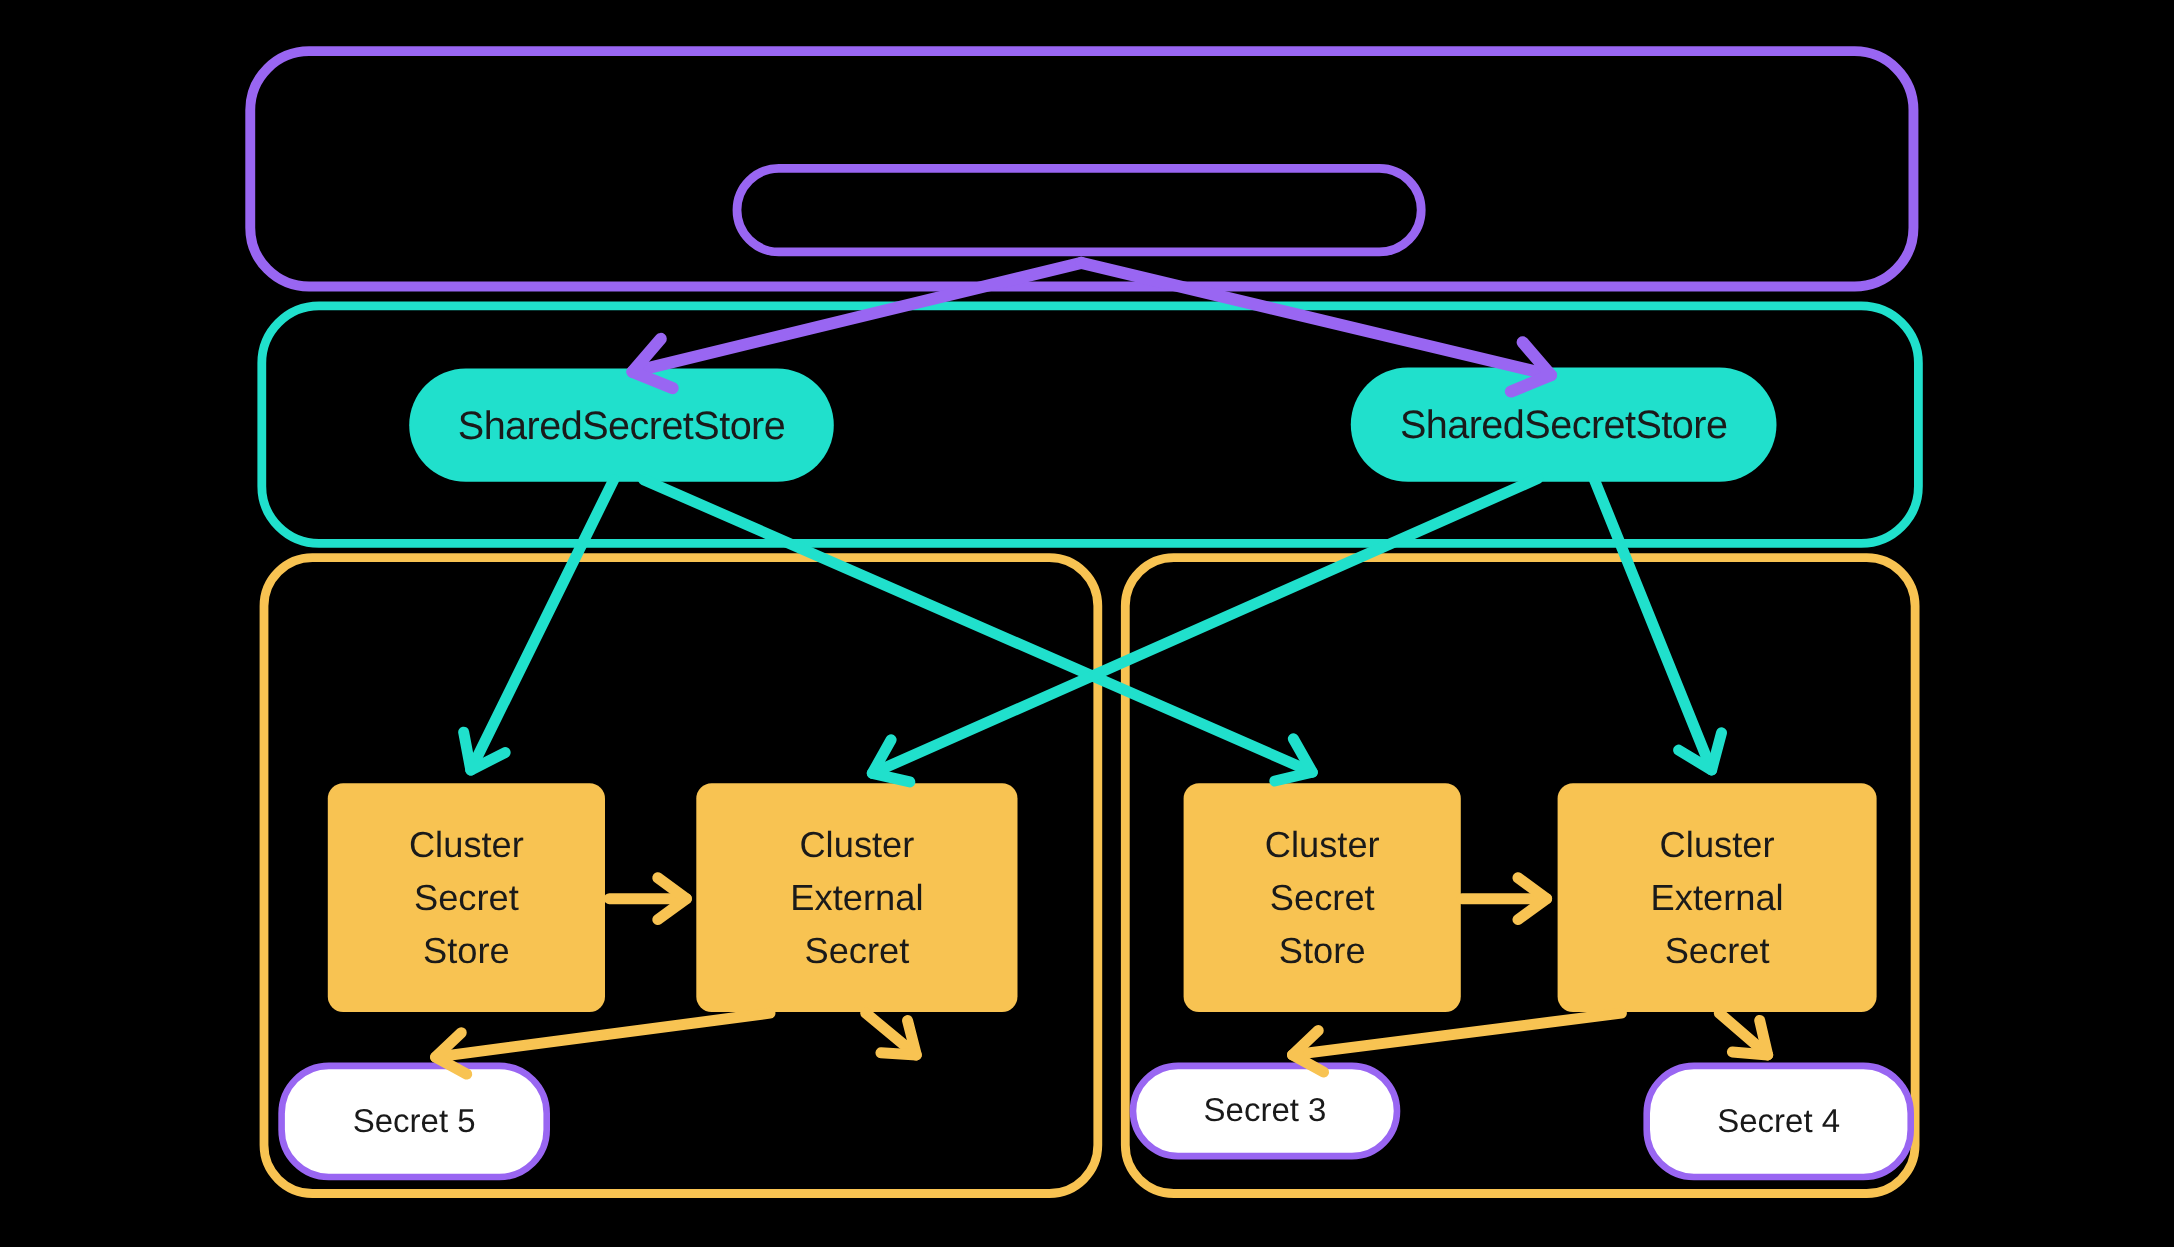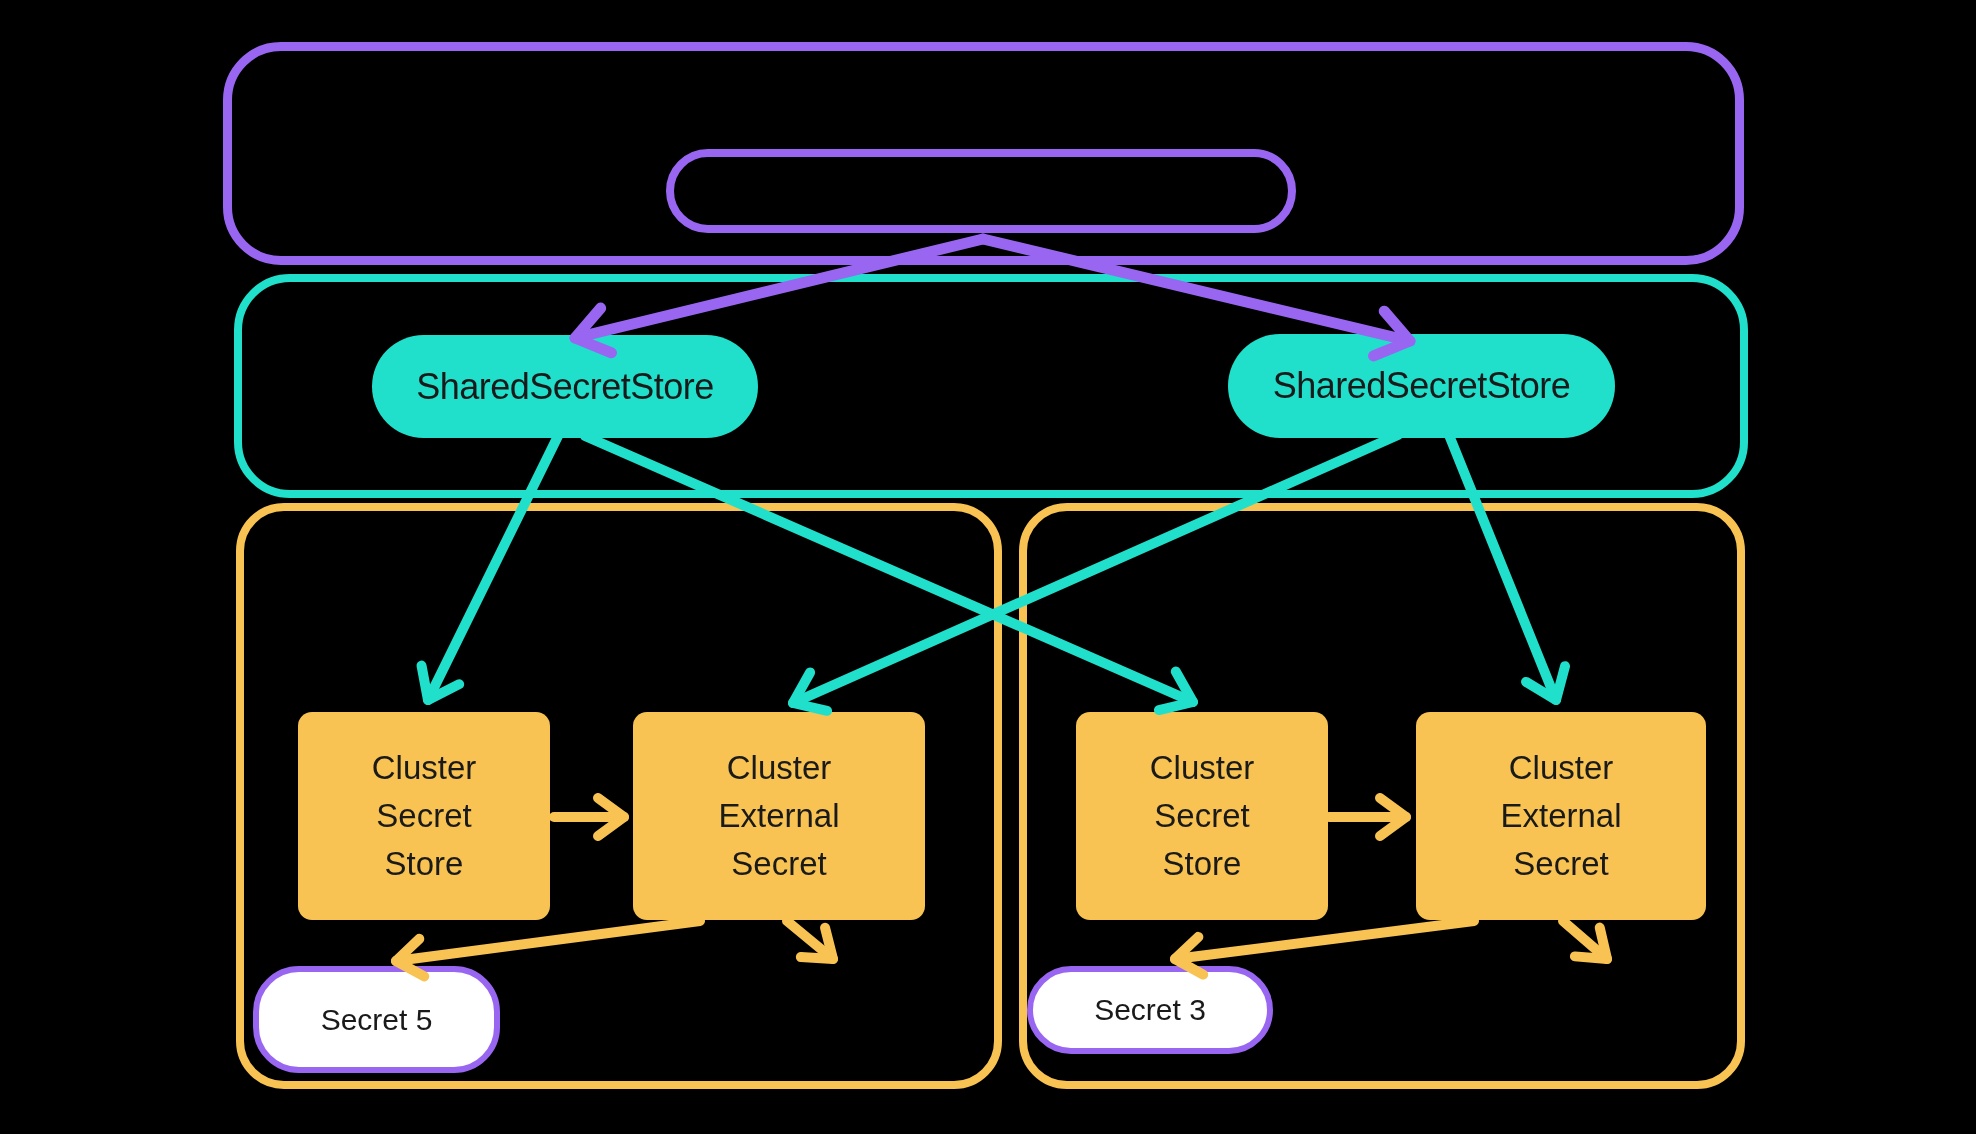--- a/index.html
+++ b/index.html
@@ -95,20 +95,23 @@
       <span>Secret</span>
     </div>
   </div>
 
   <div class="abs secret-pill secret-1">
     <span>Secret 5</span>
   </div>
   <div class="abs secret-pill secret-3">
     <span>Secret 3</span>
   </div>
+  <div class="abs secret-pill secret-4">
+    <span>Secret 4</span>
+  </div>
 
   <svg class="arrows" viewBox="0 0 1976 1134" xmlns="http://www.w3.org/2000/svg">
     <defs>
       <marker id="ah-purple" markerUnits="userSpaceOnUse" markerWidth="76" markerHeight="66" viewBox="-62 -33 76 66" refX="0" refY="0" orient="auto">
         <path class="ah purple" d="M-32,-23 L0,0 L-32,23"></path>
       </marker>
       <marker id="ah-teal" markerUnits="userSpaceOnUse" markerWidth="70" markerHeight="62" viewBox="-58 -31 70 62" refX="0" refY="0" orient="auto">
         <path class="ah teal" d="M-28,-21 L0,0 L-28,21"></path>
       </marker>
       <marker id="ah-yellow" markerUnits="userSpaceOnUse" markerWidth="66" markerHeight="58" viewBox="-54 -29 66 58" refX="0" refY="0" orient="auto">

